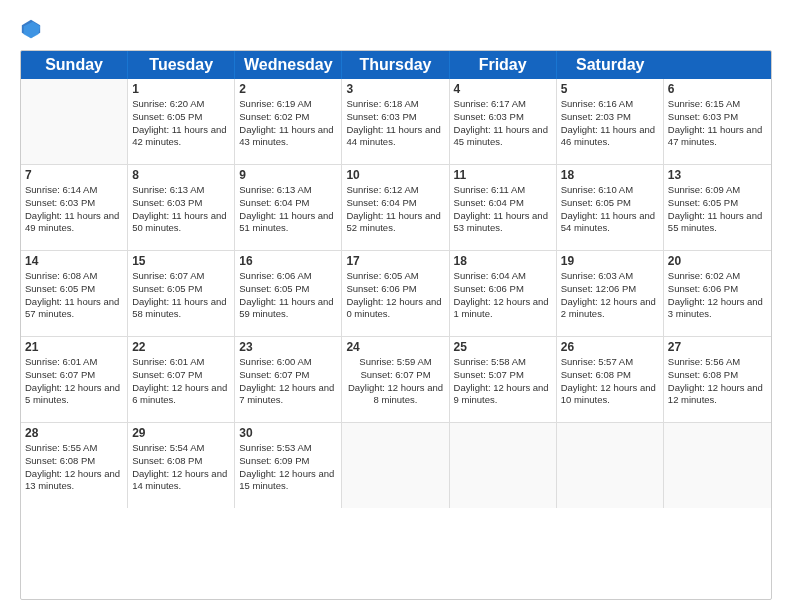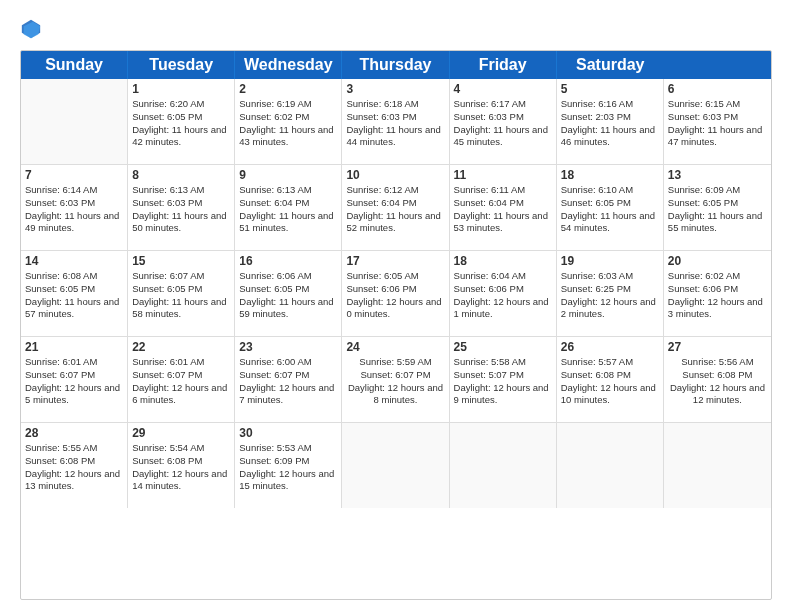--- a/index.html
+++ b/index.html
@@ -245,21 +245,21 @@
           </div>
           <div class="cal-cell">
             <div class="day-num">18</div>
             <div class="day-info" style="white-space: pre-line;">Sunrise: 6:04 AM
 Sunset: 6:06 PM
 Daylight: 12 hours and 1 minute.</div>
           </div>
           <div class="cal-cell">
             <div class="day-num">19</div>
             <div class="day-info" style="white-space: pre-line;">Sunrise: 6:03 AM
-Sunset: 6:25 PM
+Sunset: 12:06 PM
 Daylight: 12 hours and 2 minutes.</div>
           </div>
           <div class="cal-cell">
             <div class="day-num">20</div>
             <div class="day-info" style="white-space: pre-line;">Sunrise: 6:02 AM
 Sunset: 6:06 PM
 Daylight: 12 hours and 3 minutes.</div>
           </div>
         </div>
         <div class="cal-row">
@@ -294,21 +294,21 @@
 Daylight: 12 hours and 9 minutes.</div>
           </div>
           <div class="cal-cell">
             <div class="day-num">26</div>
             <div class="day-info" style="white-space: pre-line;">Sunrise: 5:57 AM
 Sunset: 6:08 PM
 Daylight: 12 hours and 10 minutes.</div>
           </div>
           <div class="cal-cell">
             <div class="day-num">27</div>
-            <div class="day-info" style="white-space: pre-line; text-align: center;">Sunrise: 5:56 AM
+            <div class="day-info" style="white-space: pre-line;">Sunrise: 5:56 AM
 Sunset: 6:08 PM
 Daylight: 12 hours and 12 minutes.</div>
           </div>
         </div>
         <div class="cal-row">
           <div class="cal-cell">
             <div class="day-num">28</div>
             <div class="day-info" style="white-space: pre-line;">Sunrise: 5:55 AM
 Sunset: 6:08 PM
 Daylight: 12 hours and 13 minutes.</div>

